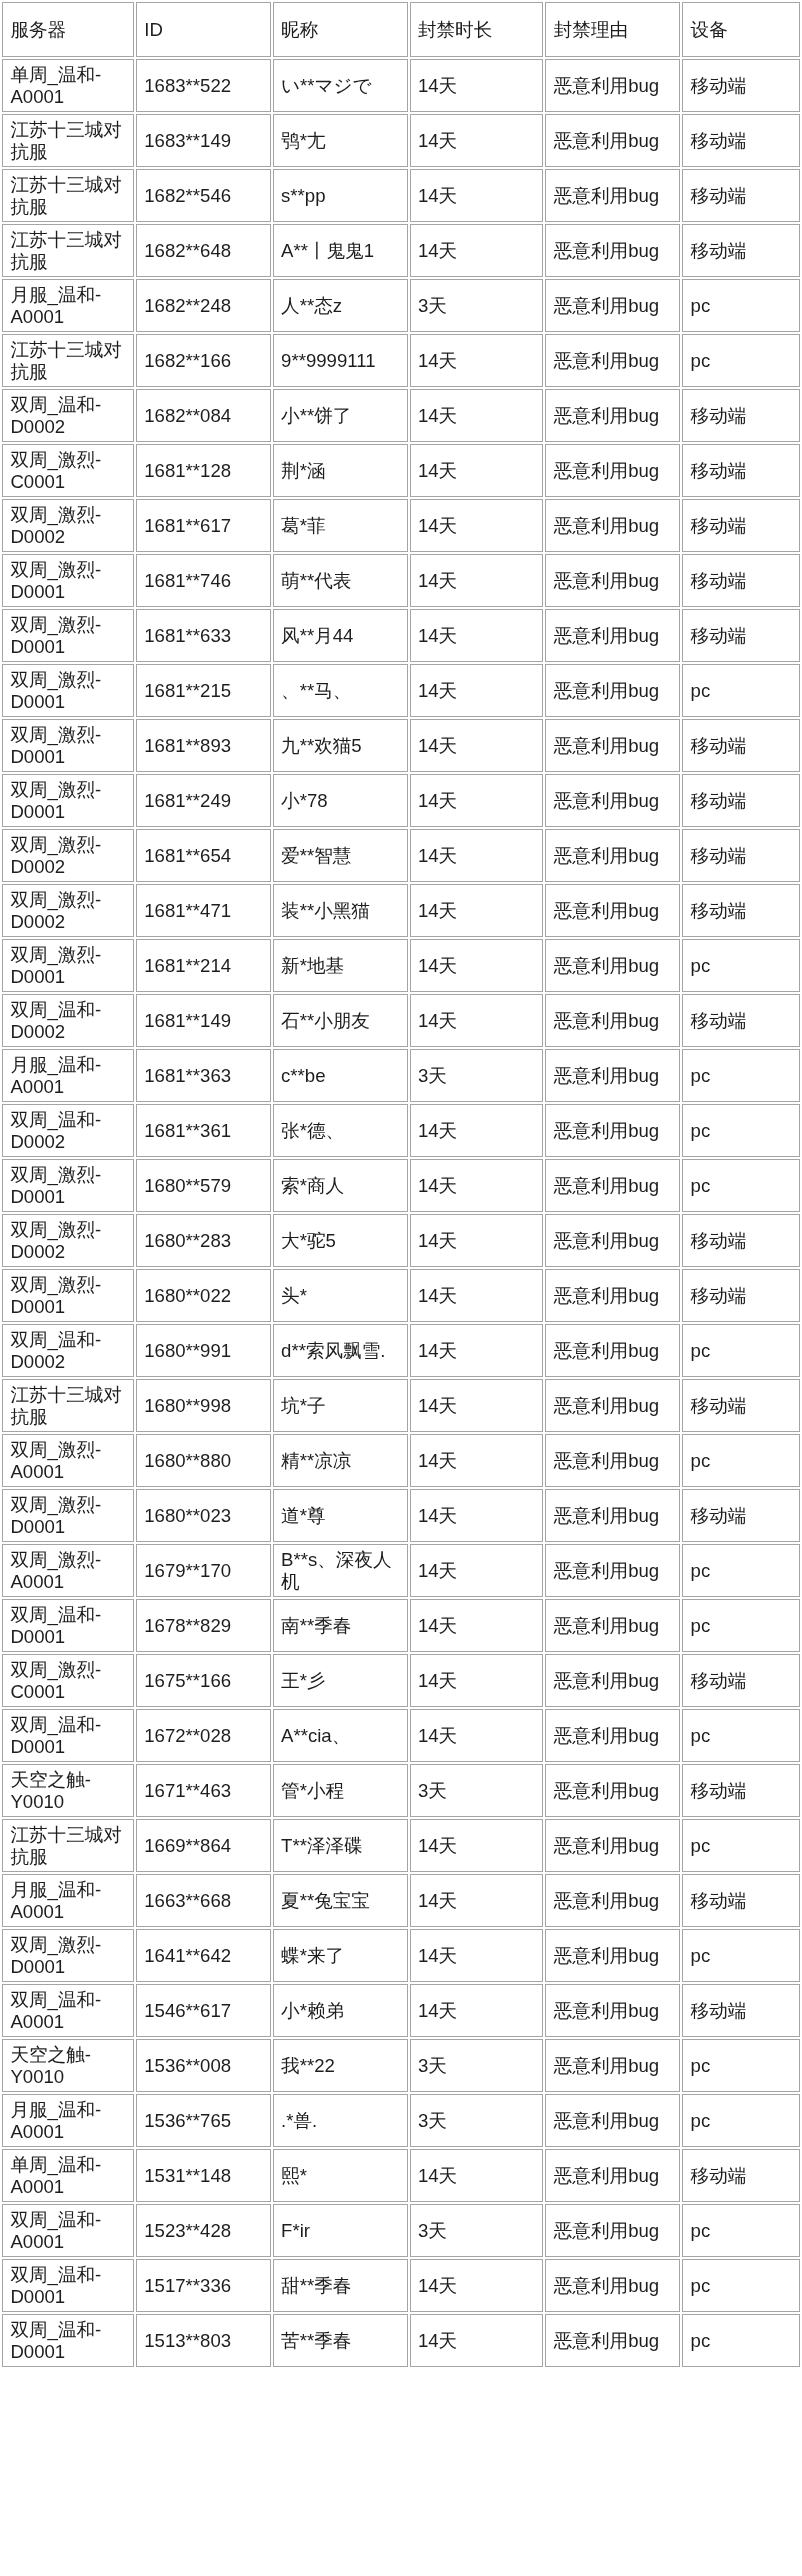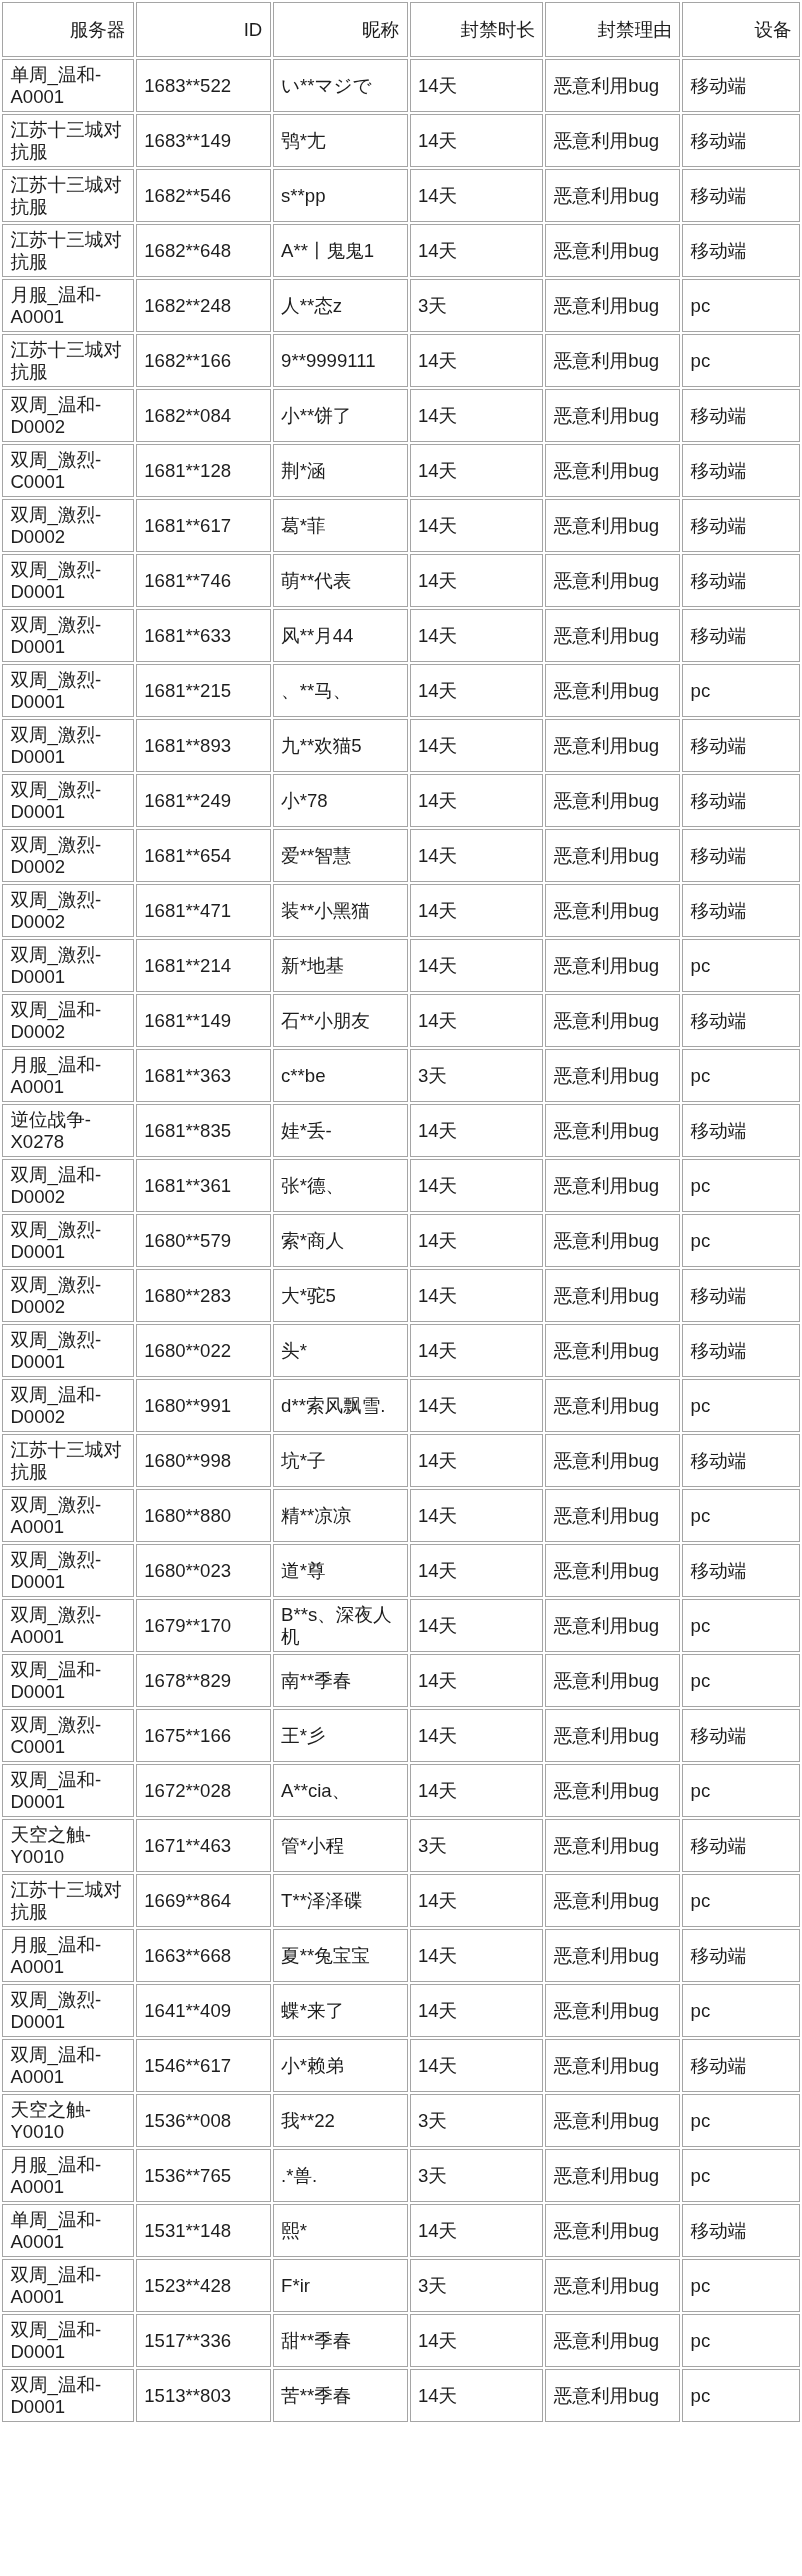--- a/index.html
+++ b/index.html
@@ -33,21 +33,21 @@
     height:53px;
     padding:2.2px 7.4px;
     vertical-align:middle;
     text-align:left;
     font-size:18.6px;
     line-height:22px;
     font-weight:400;
     color:var(--text);
     overflow:hidden;
   }
-  thead th{height:55px;text-align:right;}
+  thead th{height:55px;}
 </style>
 </head>
 <body>
 
 <table class="ban-table">
   <colgroup>
     <col class="c0">
       <col class="c1">
       <col class="c2">
       <col class="c3">
@@ -211,28 +211,20 @@
       </tr>
       <tr>
         <td>月服_温和-A0001</td>
         <td>1681**363</td>
         <td>c**be</td>
         <td>3天</td>
         <td>恶意利用bug</td>
         <td>pc</td>
       </tr>
       <tr>
-        <td>逆位战争-X0278</td>
-        <td>1681**835</td>
-        <td>娃*丢-</td>
-        <td>14天</td>
-        <td>恶意利用bug</td>
-        <td>移动端</td>
-      </tr>
-      <tr>
         <td>双周_温和-D0002</td>
         <td>1681**361</td>
         <td>张*德、</td>
         <td>14天</td>
         <td>恶意利用bug</td>
         <td>pc</td>
       </tr>
       <tr>
         <td>双周_激烈-D0001</td>
         <td>1680**579</td>
@@ -340,21 +332,21 @@
       <tr>
         <td>月服_温和-A0001</td>
         <td>1663**668</td>
         <td>夏**兔宝宝</td>
         <td>14天</td>
         <td>恶意利用bug</td>
         <td>移动端</td>
       </tr>
       <tr>
         <td>双周_激烈-D0001</td>
-        <td>1641**409</td>
+        <td>1641**642</td>
         <td>蝶*来了</td>
         <td>14天</td>
         <td>恶意利用bug</td>
         <td>pc</td>
       </tr>
       <tr>
         <td>双周_温和-A0001</td>
         <td>1546**617</td>
         <td>小*赖弟</td>
         <td>14天</td>

